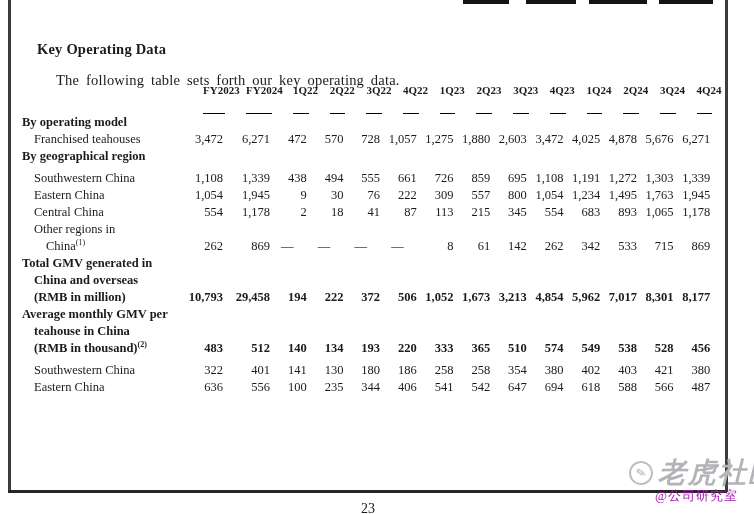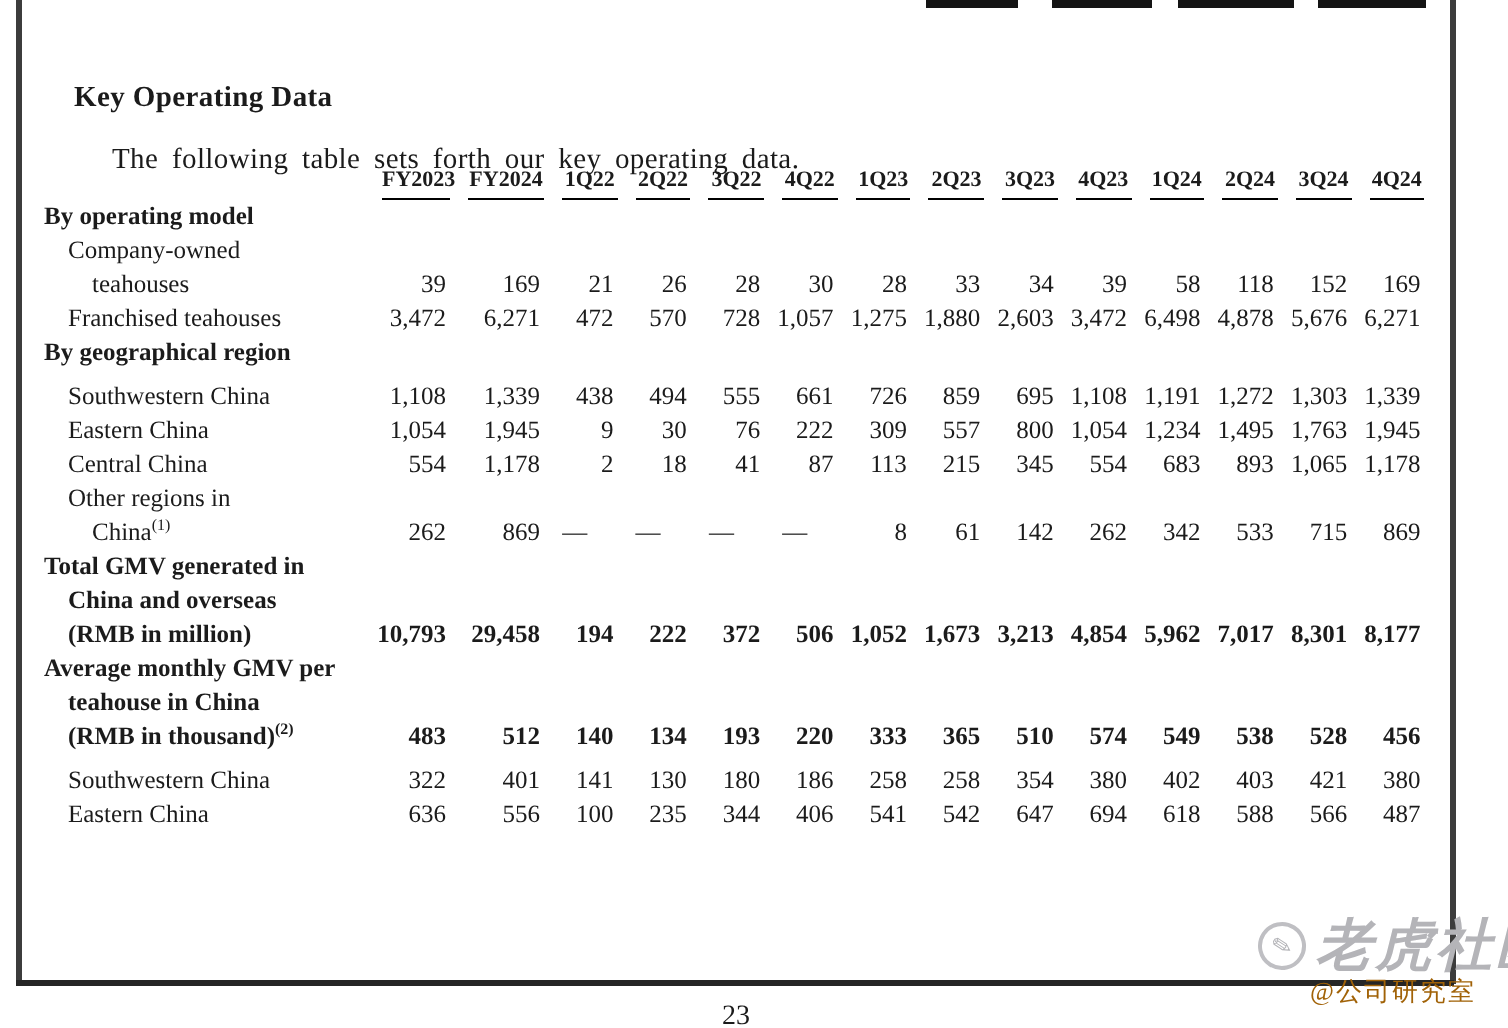--- a/index.html
+++ b/index.html
@@ -21,43 +21,43 @@
 
   .title{position:absolute;left:22px;top:26px;margin:15px;font-size:14.5px;font-weight:bold;letter-spacing:0.2px;}
   .intro{position:absolute;left:22px;top:56px;margin:16px;font-size:14.5px;text-indent:18px;word-spacing:3px;letter-spacing:0.2px;}
 
   table.kod{
     position:absolute;left:22px;top:84px;width:690px;
     border-collapse:collapse;table-layout:fixed;font-size:12.5px;
   }
   .kod th,.kod td{padding:0;vertical-align:bottom;line-height:17px;font-weight:normal;}
   .kod thead .h{
-    display:block;margin-left:9px;border-bottom:1.7px solid #000;
-    text-align:center;font-weight:bold;font-size:11px;line-height:13px;padding-bottom:2px;
+    display:block;margin-left:21px;border-bottom:1.7px solid #000;
+    text-align:center;font-weight:bold;font-size:11px;line-height:13px;padding-bottom:16px;
     white-space:nowrap;
   }
   .kod td.v{text-align:right;padding-right:2px;white-space:nowrap;}
   .kod td.v.dash{text-align:center;padding-right:6px;}
   .kod tr.bold td{font-weight:bold;}
   .kod tr.gap td{padding-top:5px;}
   .kod td.lbl div{white-space:nowrap;}
   .kod .i1{padding-left:12px;}
   .kod .i2{padding-left:24px;}
   .kod sup{font-size:8px;line-height:0;vertical-align:super;}
 
   
   .wm{position:absolute;left:629px;top:454px;display:flex;align-items:center;gap:5px;color:#b4b4b8;}
   .wm-logo{
     width:20px;height:20px;border:2px solid #bfbfc3;border-radius:50%;
     display:flex;align-items:center;justify-content:center;
     font-size:12px;transform:rotate(-12deg);
     font-family:"DejaVu Sans", sans-serif;
   }
   .wm-text{font-size:28px;font-weight:bold;font-style:italic;letter-spacing:2px;white-space:nowrap;}
-  .handle{position:absolute;left:655px;top:487px;font-size:13px;color:#a16207;letter-spacing:1px;white-space:nowrap;}
+  .handle{position:absolute;left:655px;top:487px;font-size:13px;color:#a21caf;letter-spacing:1px;white-space:nowrap;}
 
   .pageno{position:absolute;left:9px;top:501px;width:718px;text-align:center;font-size:14px;}
 </style>
 </head>
 <body>
 
 <div>
 
   <div class="artifact a1"></div>
   <div class="artifact a2"></div>
@@ -148,56 +148,36 @@
           <td class="v"></td>
           <td class="v"></td>
           <td class="v"></td>
           <td class="v"></td>
           <td class="v"></td>
           <td class="v"></td>
           <td class="v"></td>
           <td class="v"></td>
           <td class="v"></td>
           <td class="v"></td>
-        </tr>
-        <tr class="">
-          <td class="lbl">
-            <div class="i1">Company-owned</div>
-            <div class="i2">teahouses</div>
-          </td>
-          <td class="v">39</td>
-          <td class="v">169</td>
-          <td class="v">21</td>
-          <td class="v">26</td>
-          <td class="v">28</td>
-          <td class="v">30</td>
-          <td class="v">28</td>
-          <td class="v">33</td>
-          <td class="v">34</td>
-          <td class="v">39</td>
-          <td class="v">58</td>
-          <td class="v">118</td>
-          <td class="v">152</td>
-          <td class="v">169</td>
         </tr>
         <tr class="">
           <td class="lbl">
             <div class="i1">Franchised teahouses</div>
           </td>
           <td class="v">3,472</td>
           <td class="v">6,271</td>
           <td class="v">472</td>
           <td class="v">570</td>
           <td class="v">728</td>
           <td class="v">1,057</td>
           <td class="v">1,275</td>
           <td class="v">1,880</td>
           <td class="v">2,603</td>
           <td class="v">3,472</td>
-          <td class="v">6,498</td>
+          <td class="v">4,025</td>
           <td class="v">4,878</td>
           <td class="v">5,676</td>
           <td class="v">6,271</td>
         </tr>
         <tr class="bold ">
           <td class="lbl">
             <div class="i0">By geographical region</div>
           </td>
           <td class="v"></td>
           <td class="v"></td>

